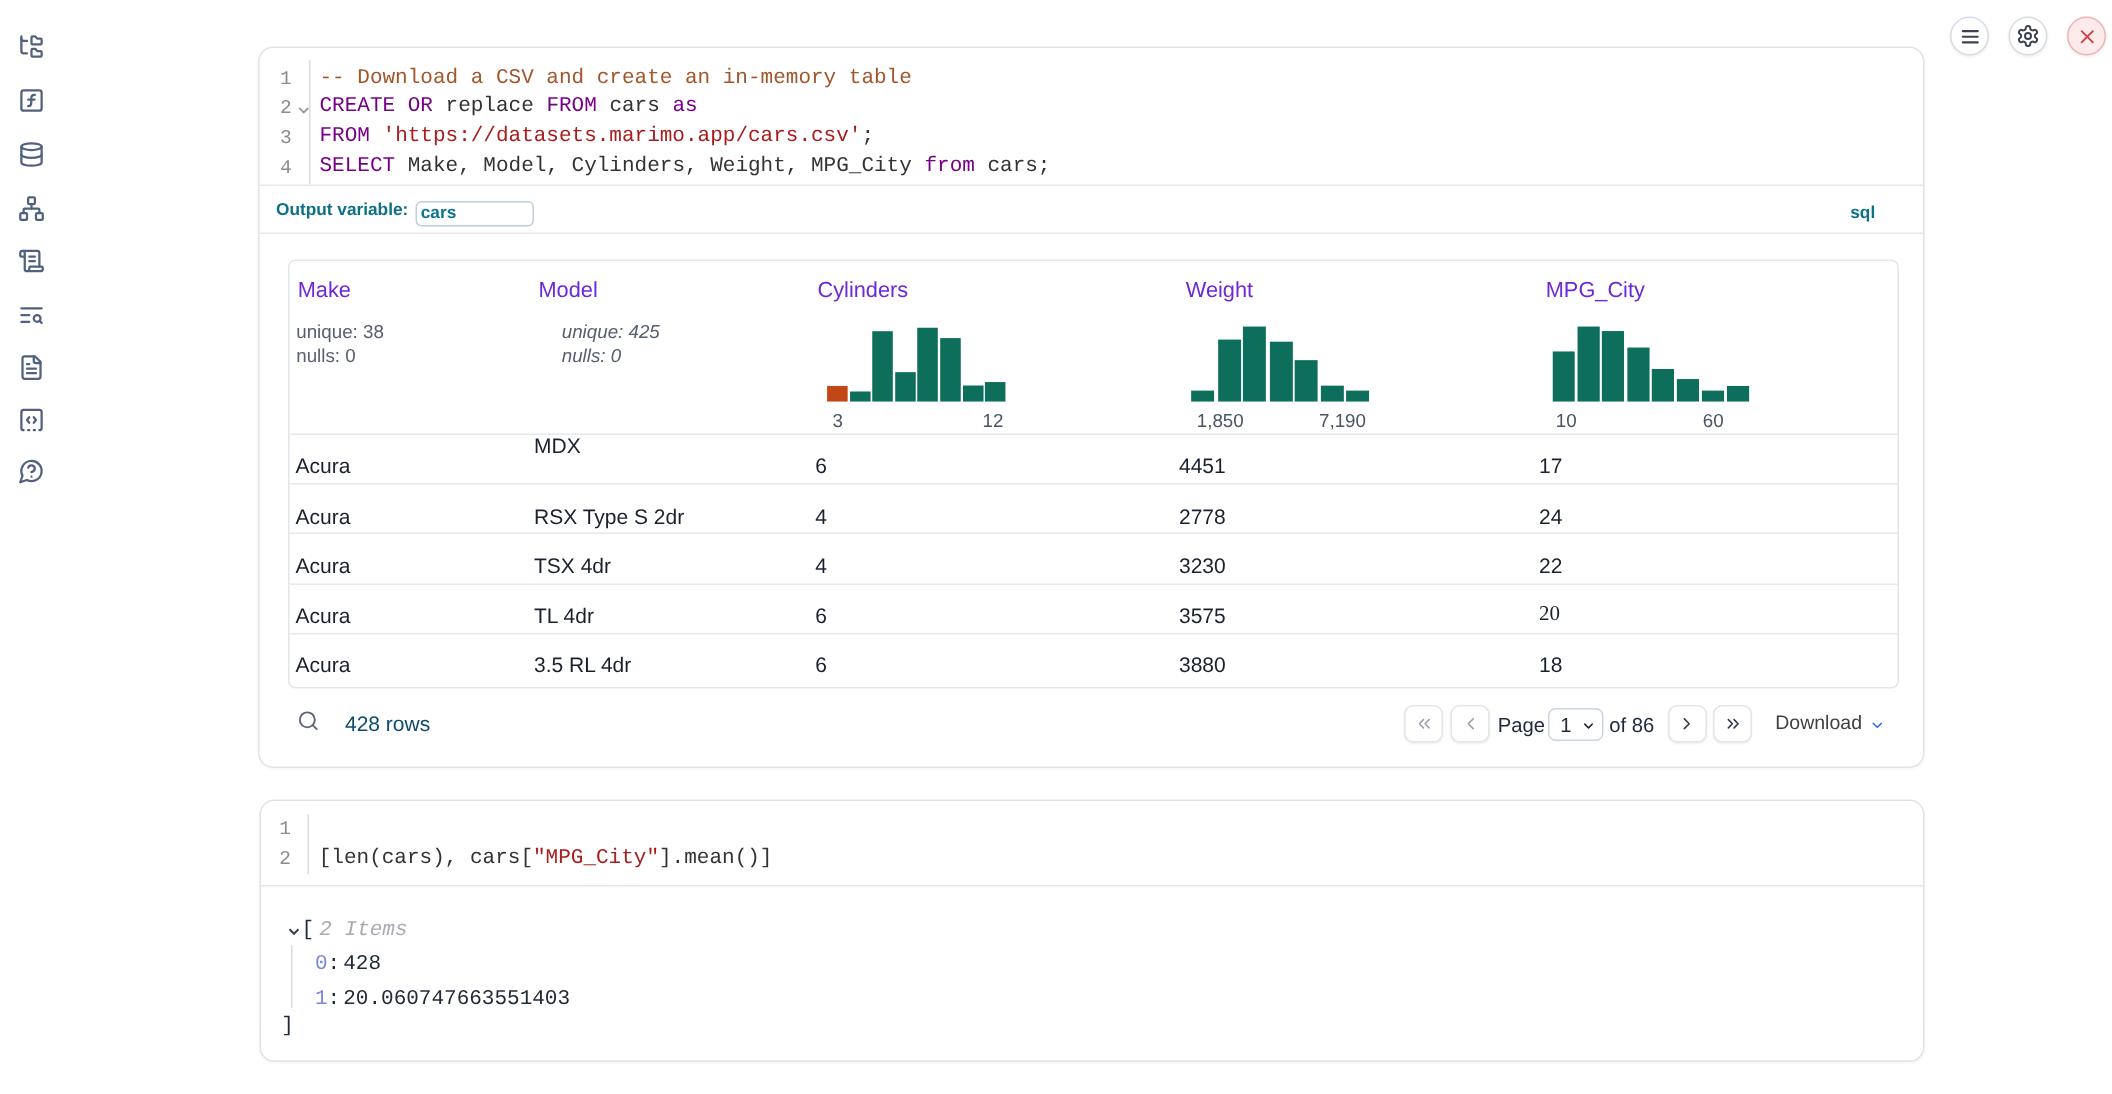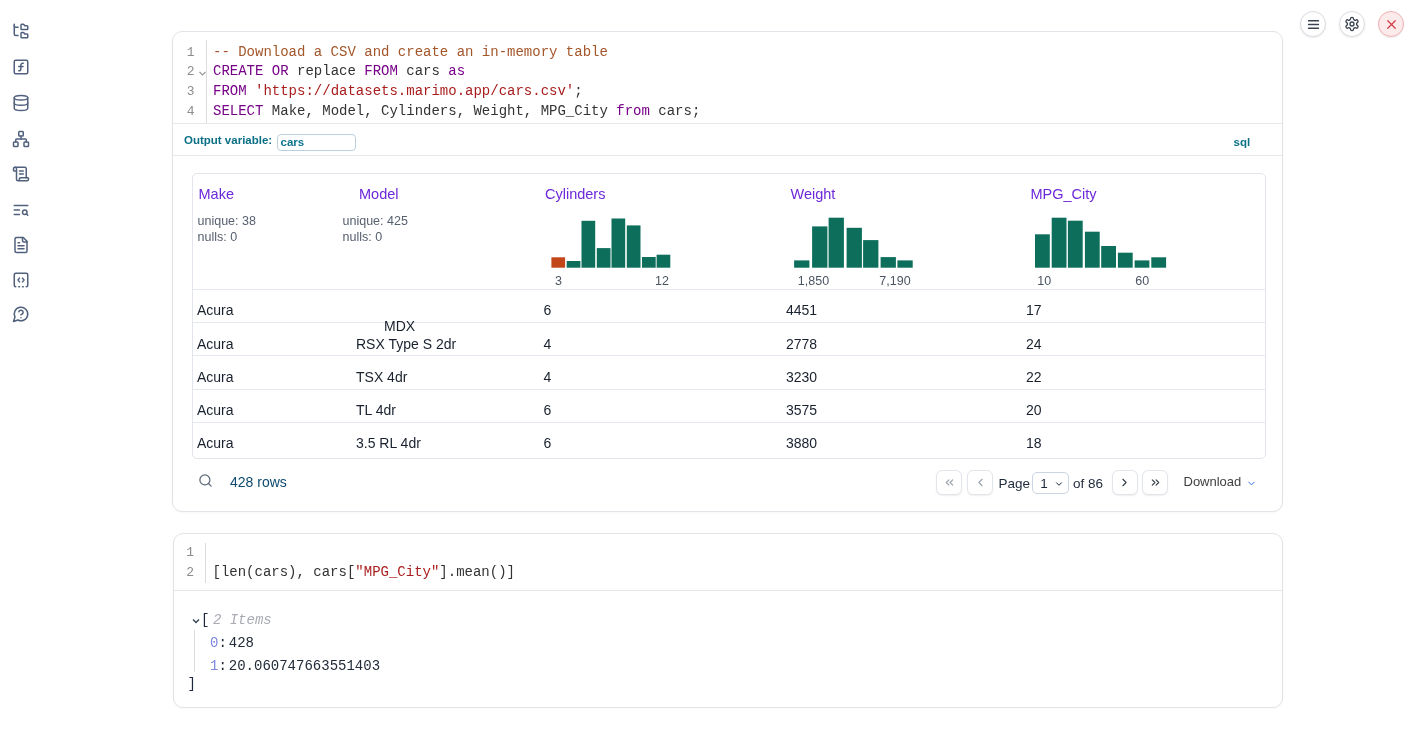--- a/index.html
+++ b/index.html
@@ -127,21 +127,21 @@
   <div class="abs" style="left:1061px; top:104px; font-size:11.5px; font-weight:bold; color:#0c7086;">sql</div>
   <div class="divider" style="top:123px;"></div>
 
   <div id="tablecard" class="abs" style="left:19px; top:141.5px; width:1074.5px; height:286px; border:1px solid #e2e5eb; border-radius:5px;">
     <div class="hdrlabel" style="left:6px; top:11.5px;">Make</div>
     <div class="hdrlabel" style="left:166.5px; top:11.5px;">Model</div>
     <div class="hdrlabel" style="left:352.5px; top:11.5px;">Cylinders</div>
     <div class="hdrlabel" style="left:598px; top:11.5px;">Weight</div>
     <div class="hdrlabel" style="left:838px; top:11.5px;">MPG_City</div>
     <div class="substat" style="left:5px; top:38.5px;">unique: 38<br>nulls: 0</div>
-    <div class="substat" style="left:150px; top:38.5px;">unique: 425<br>nulls: 0</div>
+    <div class="substat" style="left:182px; top:38.5px;font-style:italic;">unique: 425<br>nulls: 0</div>
     <svg class="abs" style="left:358.5px; top:41px;" width="122" height="73">
       <g fill="#0d6e5c">
         <rect x="0.4" y="42.3" width="13.7" height="10.4" fill="#c24617"></rect>
         <rect x="15.7" y="46" width="13.7" height="6.7"></rect>
         <rect x="30.5" y="5.8" width="13.7" height="46.9"></rect>
         <rect x="45.8" y="33.1" width="13.7" height="19.6"></rect>
         <rect x="60.5" y="3.5" width="13.7" height="49.2"></rect>
         <rect x="75.8" y="10.4" width="13.7" height="42.3"></rect>
         <rect x="91" y="42" width="13.7" height="10.7"></rect>
         <rect x="105.6" y="39.7" width="13.7" height="13"></rect>
@@ -175,39 +175,39 @@
       </g>
       <text class="axislabel" x="9.2" y="69.5" text-anchor="middle">10</text>
       <text class="axislabel" x="107.2" y="69.5" text-anchor="middle">60</text>
     </svg>
     <div class="rowline" style="left:0; right:0; top:114.9px;"></div>
     <div class="rowline" style="left:0; right:0; top:148.1px;"></div>
     <div class="rowline" style="left:0; right:0; top:181.3px;"></div>
     <div class="rowline" style="left:0; right:0; top:214.5px;"></div>
     <div class="rowline" style="left:0; right:0; top:247.7px;"></div>
     <div class="cellrow" style="left:4.5px; top:128.4px;">Acura</div>
-    <div class="cellrow" style="left:163.5px; top:144px;margin-left:28px;">MDX</div>
+    <div class="cellrow" style="left:163.5px; top:115px;">MDX</div>
     <div class="cellrow" style="left:351px; top:128.4px;">6</div>
     <div class="cellrow" style="left:593.5px; top:128.4px;">4451</div>
     <div class="cellrow" style="left:833.5px; top:128.4px;">17</div>
     <div class="cellrow" style="left:4.5px; top:161.6px;">Acura</div>
     <div class="cellrow" style="left:163.5px; top:161.6px;">RSX Type S 2dr</div>
     <div class="cellrow" style="left:351px; top:161.6px;">4</div>
     <div class="cellrow" style="left:593.5px; top:161.6px;">2778</div>
     <div class="cellrow" style="left:833.5px; top:161.6px;">24</div>
     <div class="cellrow" style="left:4.5px; top:194.8px;">Acura</div>
     <div class="cellrow" style="left:163.5px; top:194.8px;">TSX 4dr</div>
     <div class="cellrow" style="left:351px; top:194.8px;">4</div>
     <div class="cellrow" style="left:593.5px; top:194.8px;">3230</div>
     <div class="cellrow" style="left:833.5px; top:194.8px;">22</div>
     <div class="cellrow" style="left:4.5px; top:228px;">Acura</div>
     <div class="cellrow" style="left:163.5px; top:228px;">TL 4dr</div>
     <div class="cellrow" style="left:351px; top:228px;">6</div>
     <div class="cellrow" style="left:593.5px; top:228px;">3575</div>
-    <div class="cellrow" style="left:833.5px; top:228px;">20</div>
+    <div class="cellrow" style="left:833.5px; top:228px;font-family:Liberation Serif, serif;">20</div>
     <div class="cellrow" style="left:4.5px; top:261.2px;">Acura</div>
     <div class="cellrow" style="left:163.5px; top:261.2px;">3.5 RL 4dr</div>
     <div class="cellrow" style="left:351px; top:261.2px;">6</div>
     <div class="cellrow" style="left:593.5px; top:261.2px;">3880</div>
     <div class="cellrow" style="left:833.5px; top:261.2px;text-align:center;">18</div>
   </div>
 
   <svg class="lucide abs" style="left:25.5px; top:441px; stroke:#5b6779; stroke-width:2;" width="15" height="15" viewBox="0 0 24 24">
     <circle cx="11" cy="11" r="8"></circle>
       <path d="m21 21-4.3-4.3"></path>

